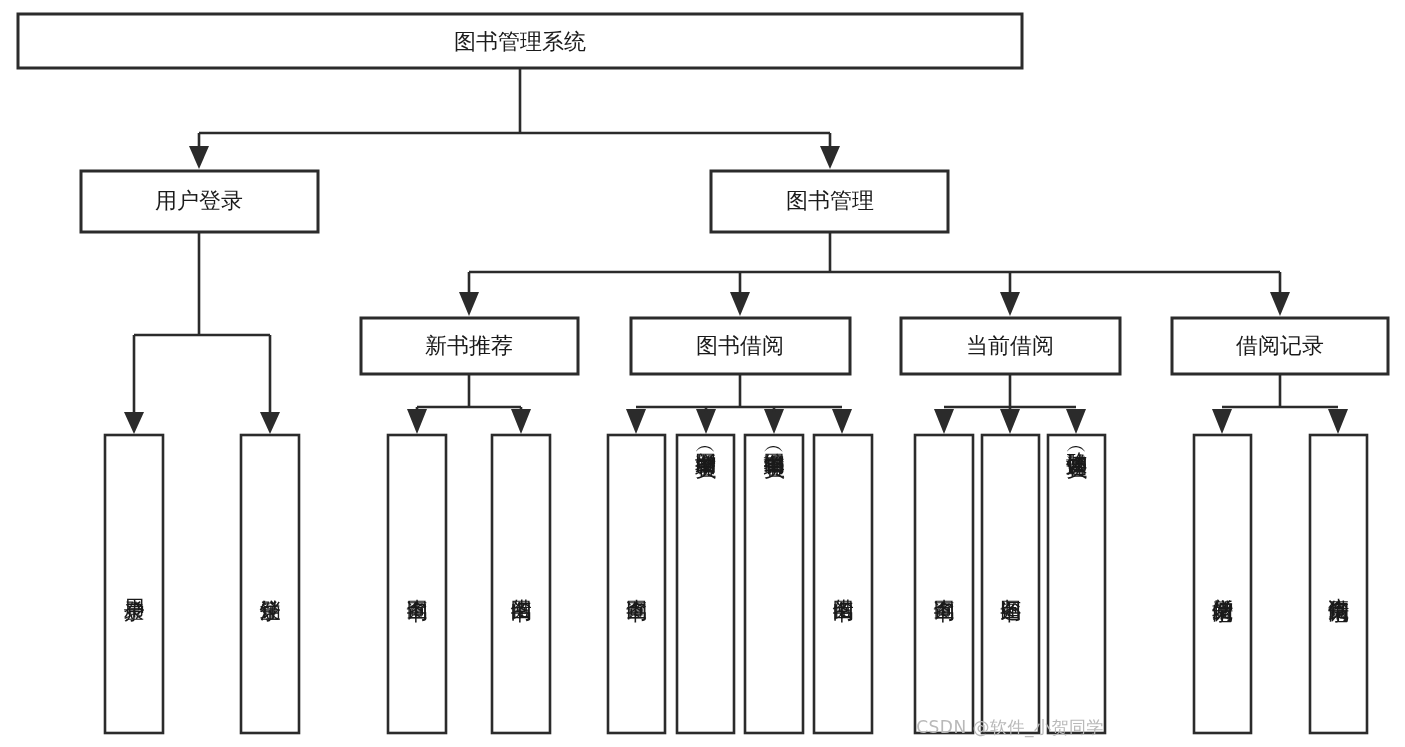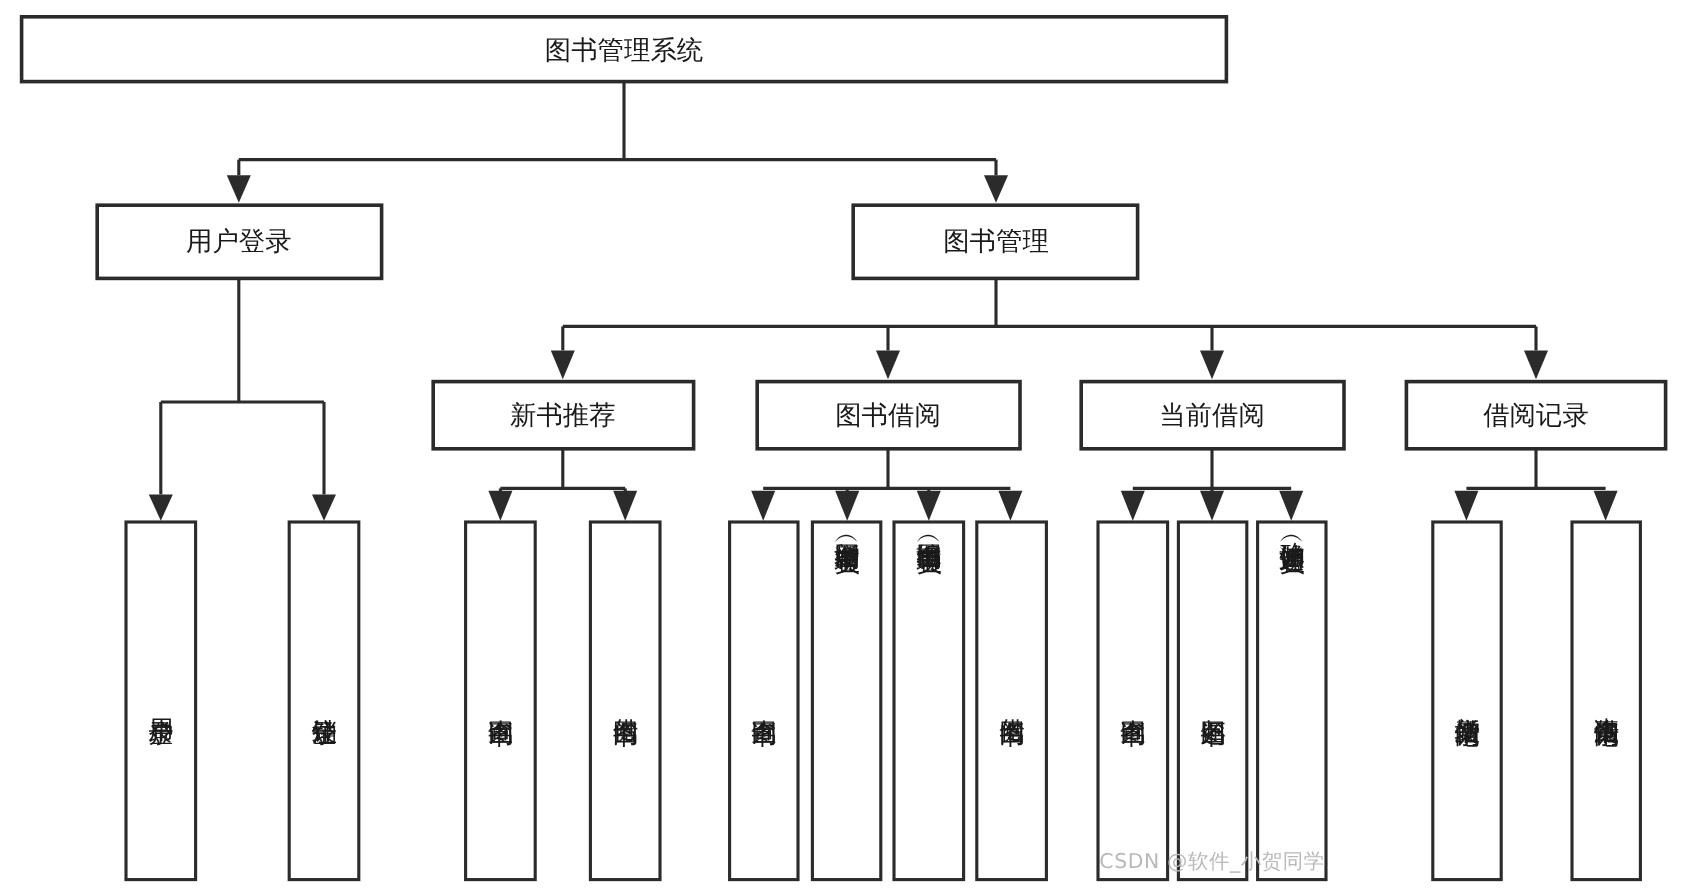--- a/index.html
+++ b/index.html
@@ -65,21 +65,21 @@
     font-size: 21px;
     line-height: 1.08;
     letter-spacing: 1px;
     color: #1a1a1a;
     white-space: nowrap;
     text-align: center;
   }
   .watermark {
     position: absolute;
     right: 12px;
-    bottom: 18px;
+    bottom: 8px;
     font-family: "DejaVu Sans", "Liberation Sans", sans-serif;
     font-size: 17px;
     color: #b9b9b9;
     white-space: nowrap;
     letter-spacing: 0.5px;
   }
 </style>
 </head>
 <body>
 

